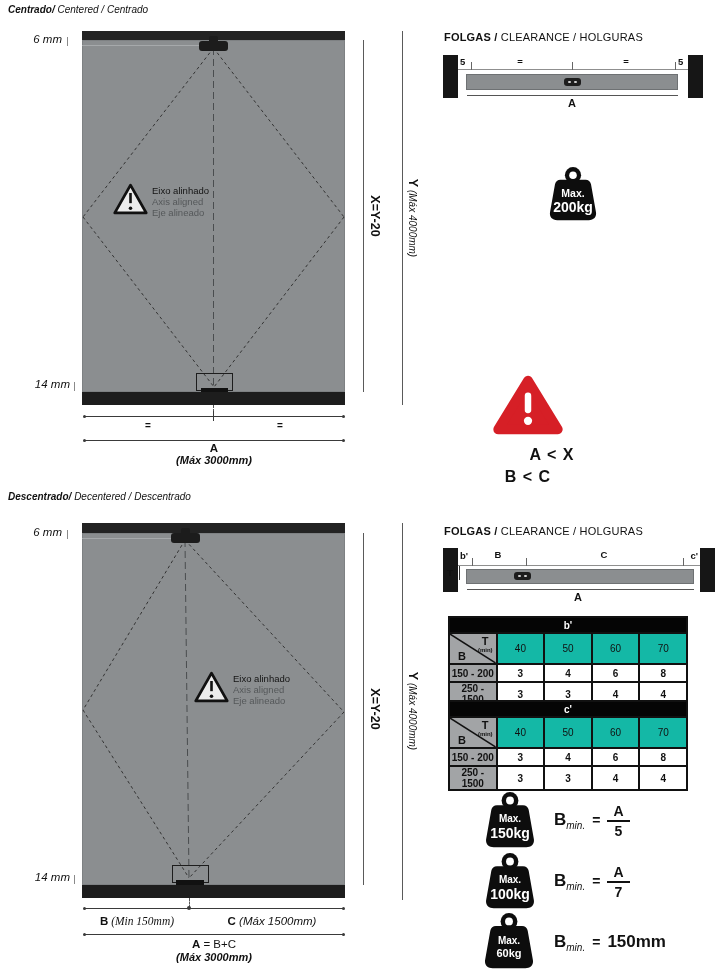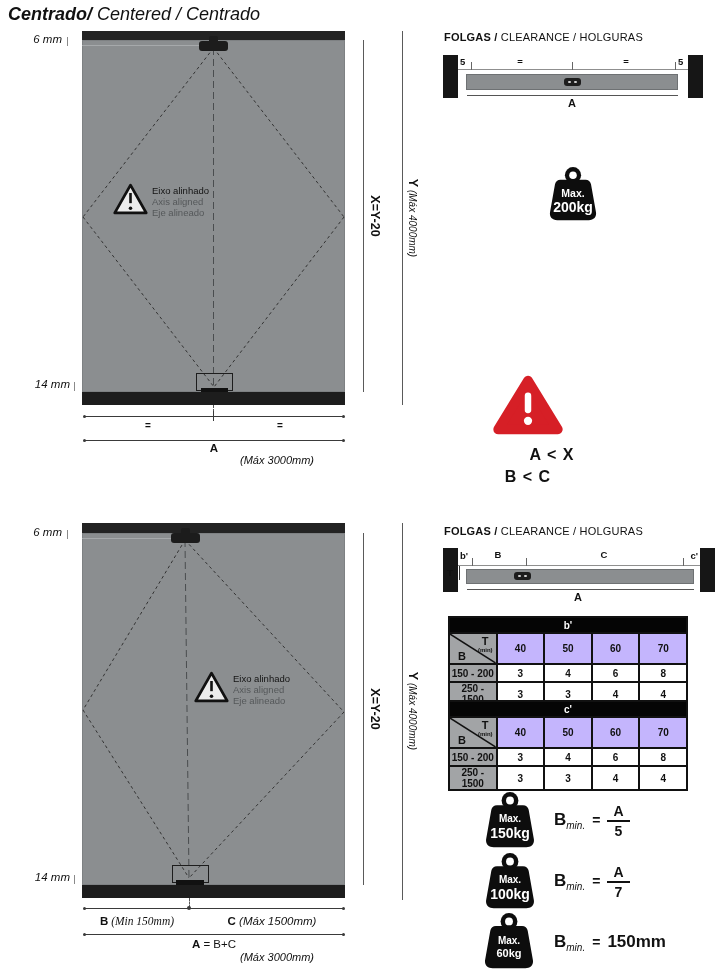--- a/index.html
+++ b/index.html
@@ -1,19 +1,19 @@
 <!DOCTYPE html>
 <html><head>
 <meta charset="utf-8">
 <style>
   html,body{margin:0;padding:0;background:#fff;}
   .page{position:relative;width:726px;height:970px;background:#fff;overflow:hidden;
         font-family:"Liberation Sans",sans-serif;color:#111;}
   .abs{position:absolute;}
-  .sec-title{font-size:18px;font-style:italic;white-space:nowrap;}
+  .sec-title{font-size:10px;font-style:italic;white-space:nowrap;}
   .sec-title .b{font-weight:bold;}
   .gap-label{font-style:italic;font-size:11.5px;text-align:right;white-space:nowrap;}
   .tick-v{position:absolute;width:1px;background:#8a8a8a;}
   .bar{position:absolute;background:#232323;}
   .panel{position:absolute;background:#8b8e90;box-shadow:inset 0 0 0 1px #7e8183;}
   .panel-seam{position:absolute;height:1px;background:#a6a9ab;}
   .mech-top{position:absolute;background:#1c1c1c;border-radius:3px;}
   .mech-nub{position:absolute;background:#1c1c1c;border-radius:2px 2px 0 0;}
   .mech-bottom{position:absolute;border:1.5px solid #1d1d1d;background:transparent;}
   .mech-base{position:absolute;background:#111;}
@@ -21,21 +21,21 @@
   .dim-line::before,.dim-line::after{content:"";position:absolute;width:3px;height:3px;
       background:#3a3a3a;border-radius:50%;top:-1px;}
   .dim-line::before{left:-1px;}
   .dim-line::after{right:-1px;}
   .dim-tick{position:absolute;width:1px;background:#3a3a3a;}
   .dim-dot{position:absolute;width:4px;height:4px;border-radius:50%;background:#3a3a3a;}
   .dash-v{position:absolute;width:0;border-left:1px dashed #555;}
   .eq-label{position:absolute;font-size:10px;font-weight:bold;text-align:center;}
   .a-label{position:absolute;text-align:center;font-size:11.5px;white-space:nowrap;}
   .a-label .b{font-weight:bold;}
-  .a-note{position:absolute;text-align:right;font-size:11px;font-style:italic;white-space:nowrap;}
+  .a-note{position:absolute;text-align:center;font-size:11px;font-style:italic;white-space:nowrap;font-weight:bold;}
   .dim-v{position:absolute;width:1px;background:#5a5a5a;}
   .vlabel{position:absolute;white-space:nowrap;transform:translate(-50%,-50%) rotate(90deg);}
   .vlabel .xb{font-weight:bold;font-size:12.5px;}
   .vlabel .yb{font-weight:bold;font-size:12.5px;}
   .vlabel .yi{font-style:italic;font-size:10px;}
   .axis-note{position:absolute;font-size:9.5px;line-height:11px;white-space:nowrap;}
   .axis-note .l1{color:#141414;}
   .axis-note .l2,.axis-note .l3{color:#55585a;}
   .folgas-title{position:absolute;font-size:11px;white-space:nowrap;letter-spacing:.2px;}
   .folgas-title .b{font-weight:bold;margin-top:35px;}
@@ -46,21 +46,21 @@
   .cl-mech i{position:absolute;top:2.5px;width:2.5px;height:2.5px;background:#cfcfcf;border-radius:50%;}
   .cl-small{position:absolute;font-size:9.5px;font-weight:bold;white-space:nowrap;}
   .weight{position:absolute;}
   .weight svg{display:block;}
   .w-max{position:absolute;left:0;width:100%;text-align:center;color:#fff;font-weight:bold;}
   .w-val{position:absolute;left:0;width:100%;text-align:center;color:#fff;font-weight:bold;}
   .warn-text{position:absolute;text-align:center;font-size:16px;font-weight:600;letter-spacing:1px;}
   .spec-table{position:absolute;border-collapse:collapse;background:#fff;table-layout:fixed;}
   .spec-table td,.spec-table th{border:2px solid #111;padding:0;font-size:10px;text-align:center;}
   .tbl-head{background:#050505;color:#fff;font-weight:bold;font-size:11px;height:14px;}
-  .tbl-colhead{background:#c4b5fd;font-weight:bold;height:29px;}
+  .tbl-colhead{background:#14b8a6;font-weight:normal;height:29px;}
   .tbl-rowlabel{background:#a2a4a6;font-weight:bold;height:16px;}
   .tbl-cell{background:#fff;font-weight:bold;height:16px;}
   .corner{position:relative;background:#a2a4a6;}
   .corner svg{position:absolute;left:0;top:0;width:100%;height:100%;}
   .corner-t{position:absolute;top:1px;right:7px;font-weight:bold;font-size:11px;}
   .corner-min{position:absolute;top:13px;right:3px;font-size:6px;font-weight:bold;}
   .corner-b{position:absolute;bottom:1px;left:8px;font-weight:bold;font-size:11px;}
   .formula-row{position:absolute;display:flex;align-items:center;}
   .formula{margin-left:16px;white-space:nowrap;}
   .f-b{font-weight:bold;font-size:17px;}
@@ -169,20 +169,23 @@
   </div>
 
   <svg class="abs" style="left:492px;top:374px;" width="72" height="64" viewBox="0 0 80 70">
     <path d="M40 7 L73 61 L7 61 Z" fill="#d61f26" stroke="#d61f26" stroke-width="11" stroke-linejoin="round"></path>
     <rect x="36.4" y="20" width="7.2" height="23" rx="3.5" fill="#fff"></rect>
     <circle cx="40" cy="51.5" r="4.6" fill="#fff"></circle>
   </svg>
   <div class="warn-text" style="left:502px;top:446px;width:100px;">A &lt; X</div>
   <div class="warn-text" style="left:478px;top:468px;width:100px;">B &lt; C</div>
 
+  <div class="abs sec-title" style="left:8px;top:491px;">
+    <span class="b">Descentrado/</span><span> Decentered / Descentrado</span>
+  </div>
 
   <div class="abs gap-label" style="left:16px;top:526px;width:46px;">6 mm</div>
   <div class="tick-v" style="left:67px;top:530px;height:9px;"></div>
 
   <div class="bar" style="left:82px;top:523px;width:263px;height:10px;"></div>
   <div class="panel" style="left:82px;top:533px;width:263px;height:352px;">
     <svg width="263" height="352" viewBox="0 0 263 352">
       <line x1="103" y1="7" x2="107" y2="345" stroke="#4a4d4f" stroke-width="1" stroke-dasharray="7 4"></line>
       <line x1="103" y1="7" x2="1" y2="177" stroke="#333" stroke-width="1" stroke-dasharray="3 3"></line>
       <line x1="103" y1="7" x2="262" y2="179" stroke="#333" stroke-width="1" stroke-dasharray="3 3"></line>

